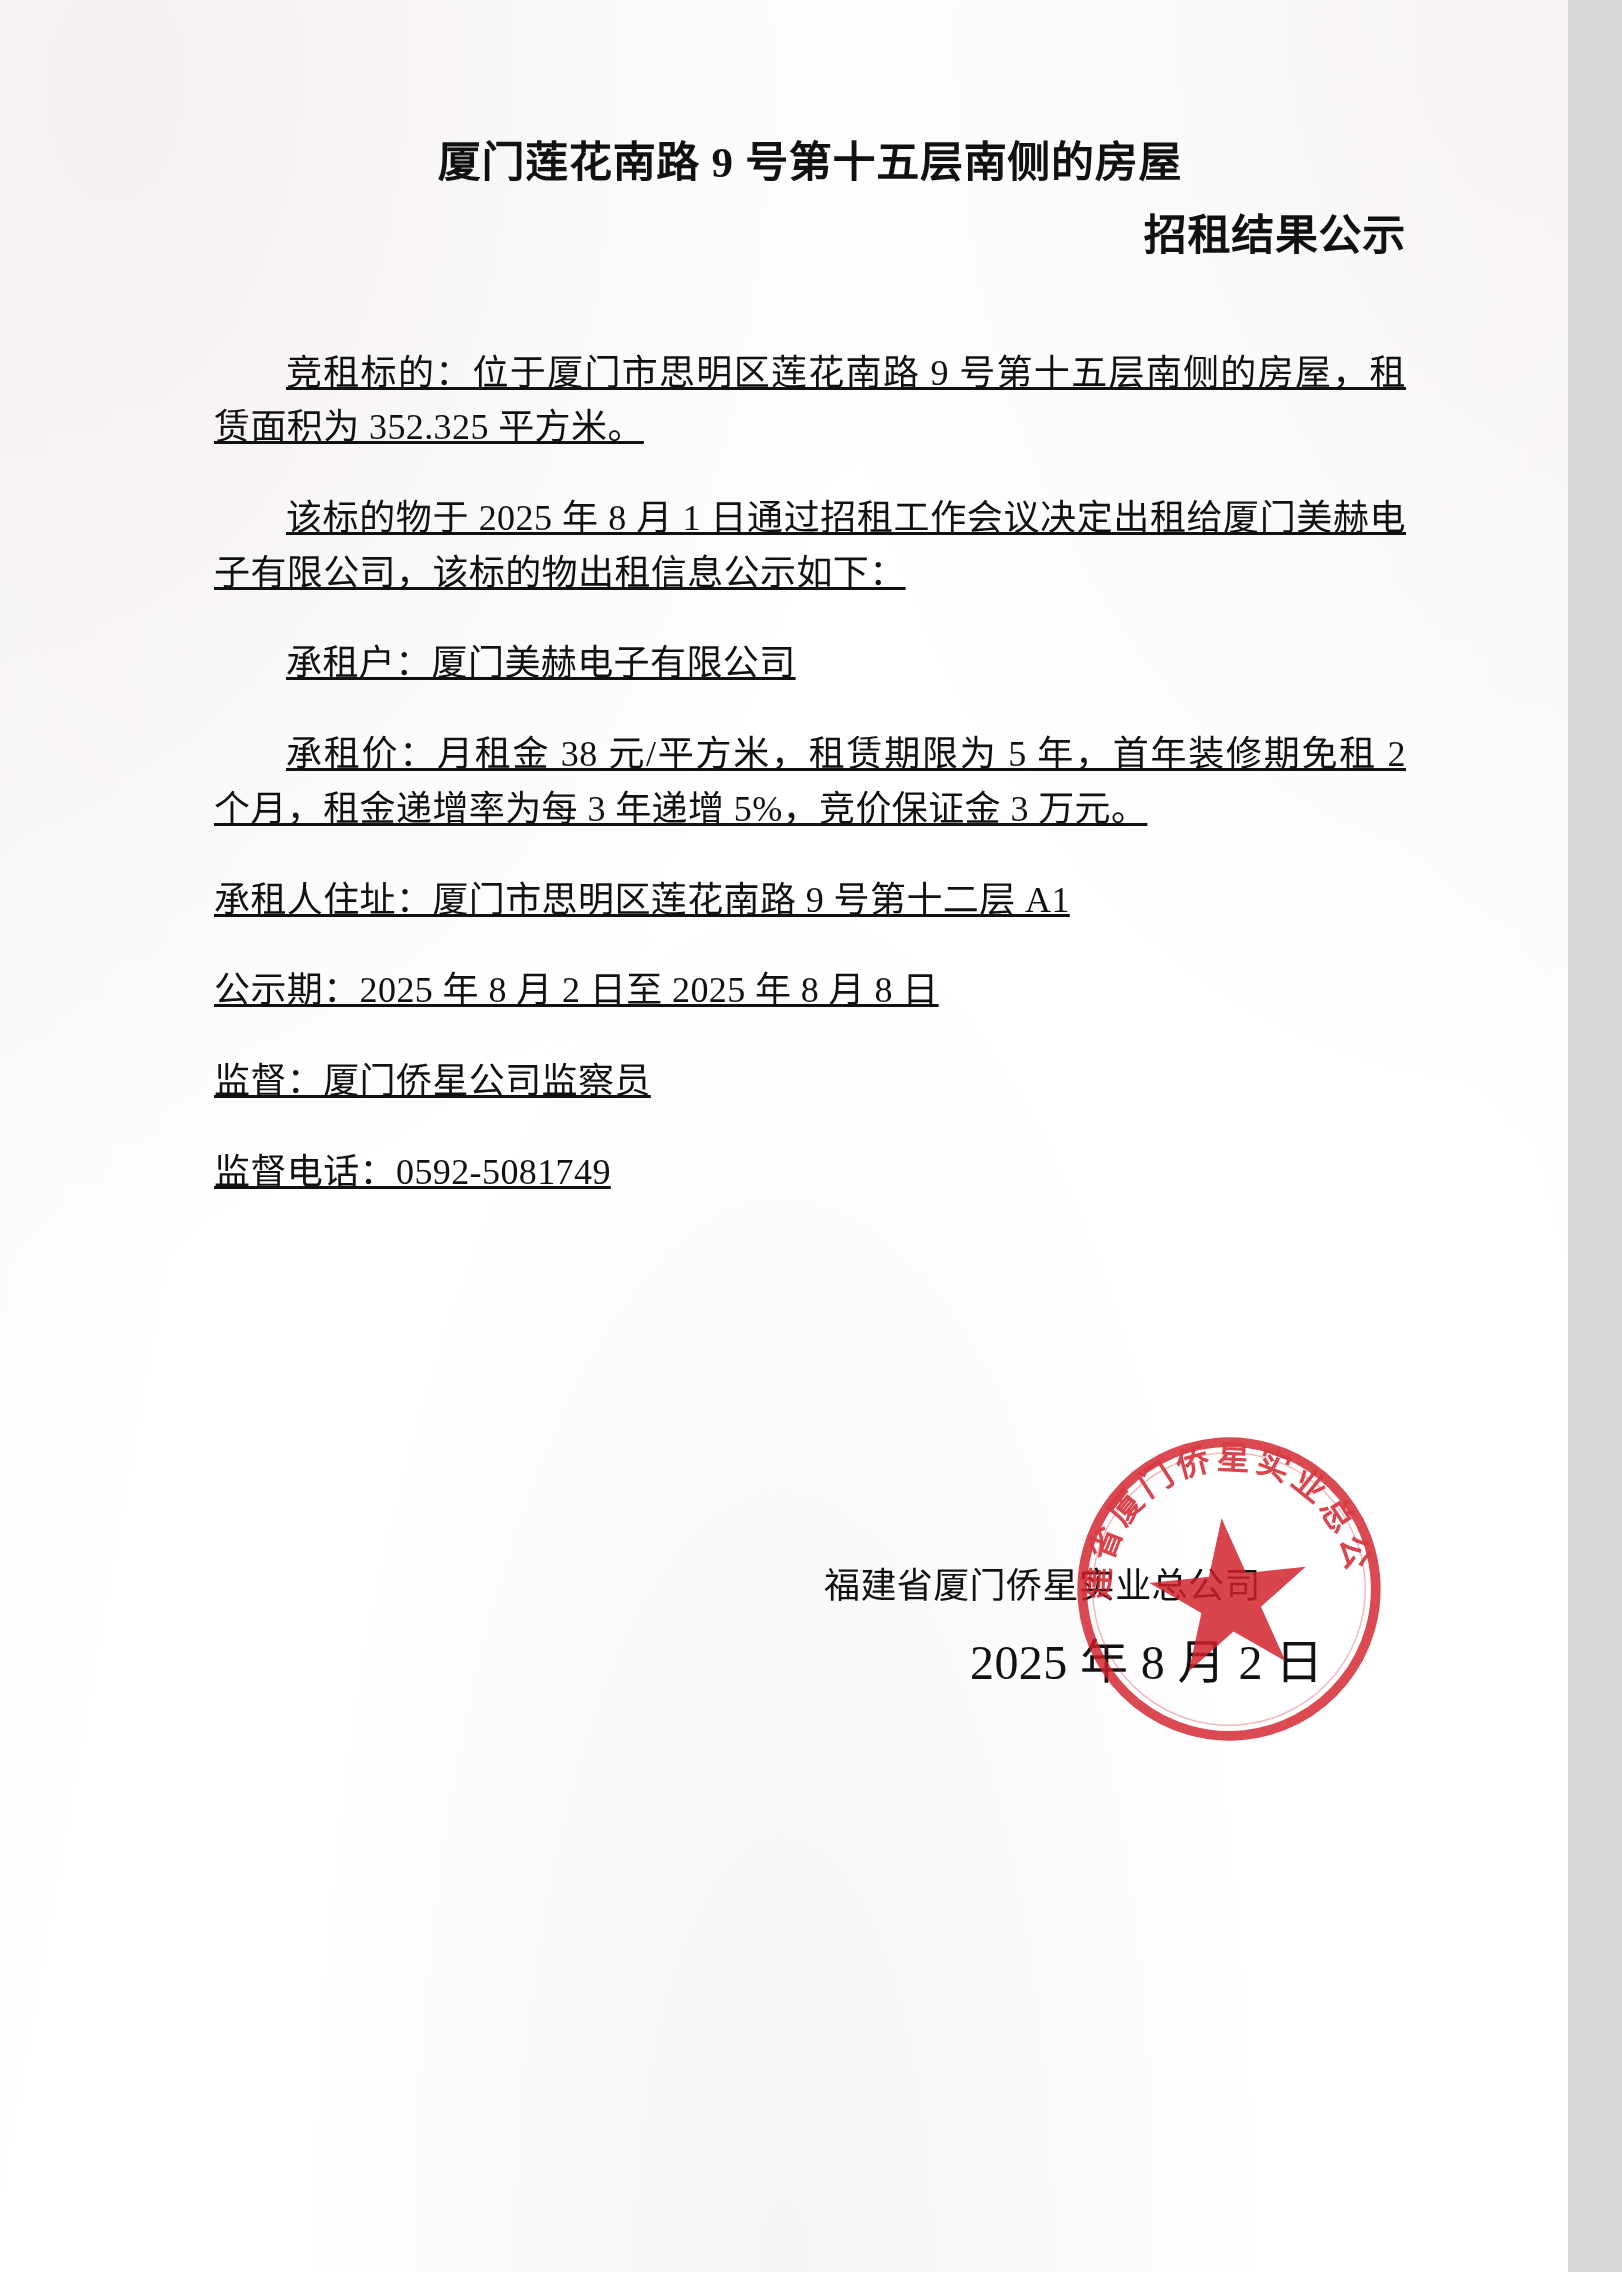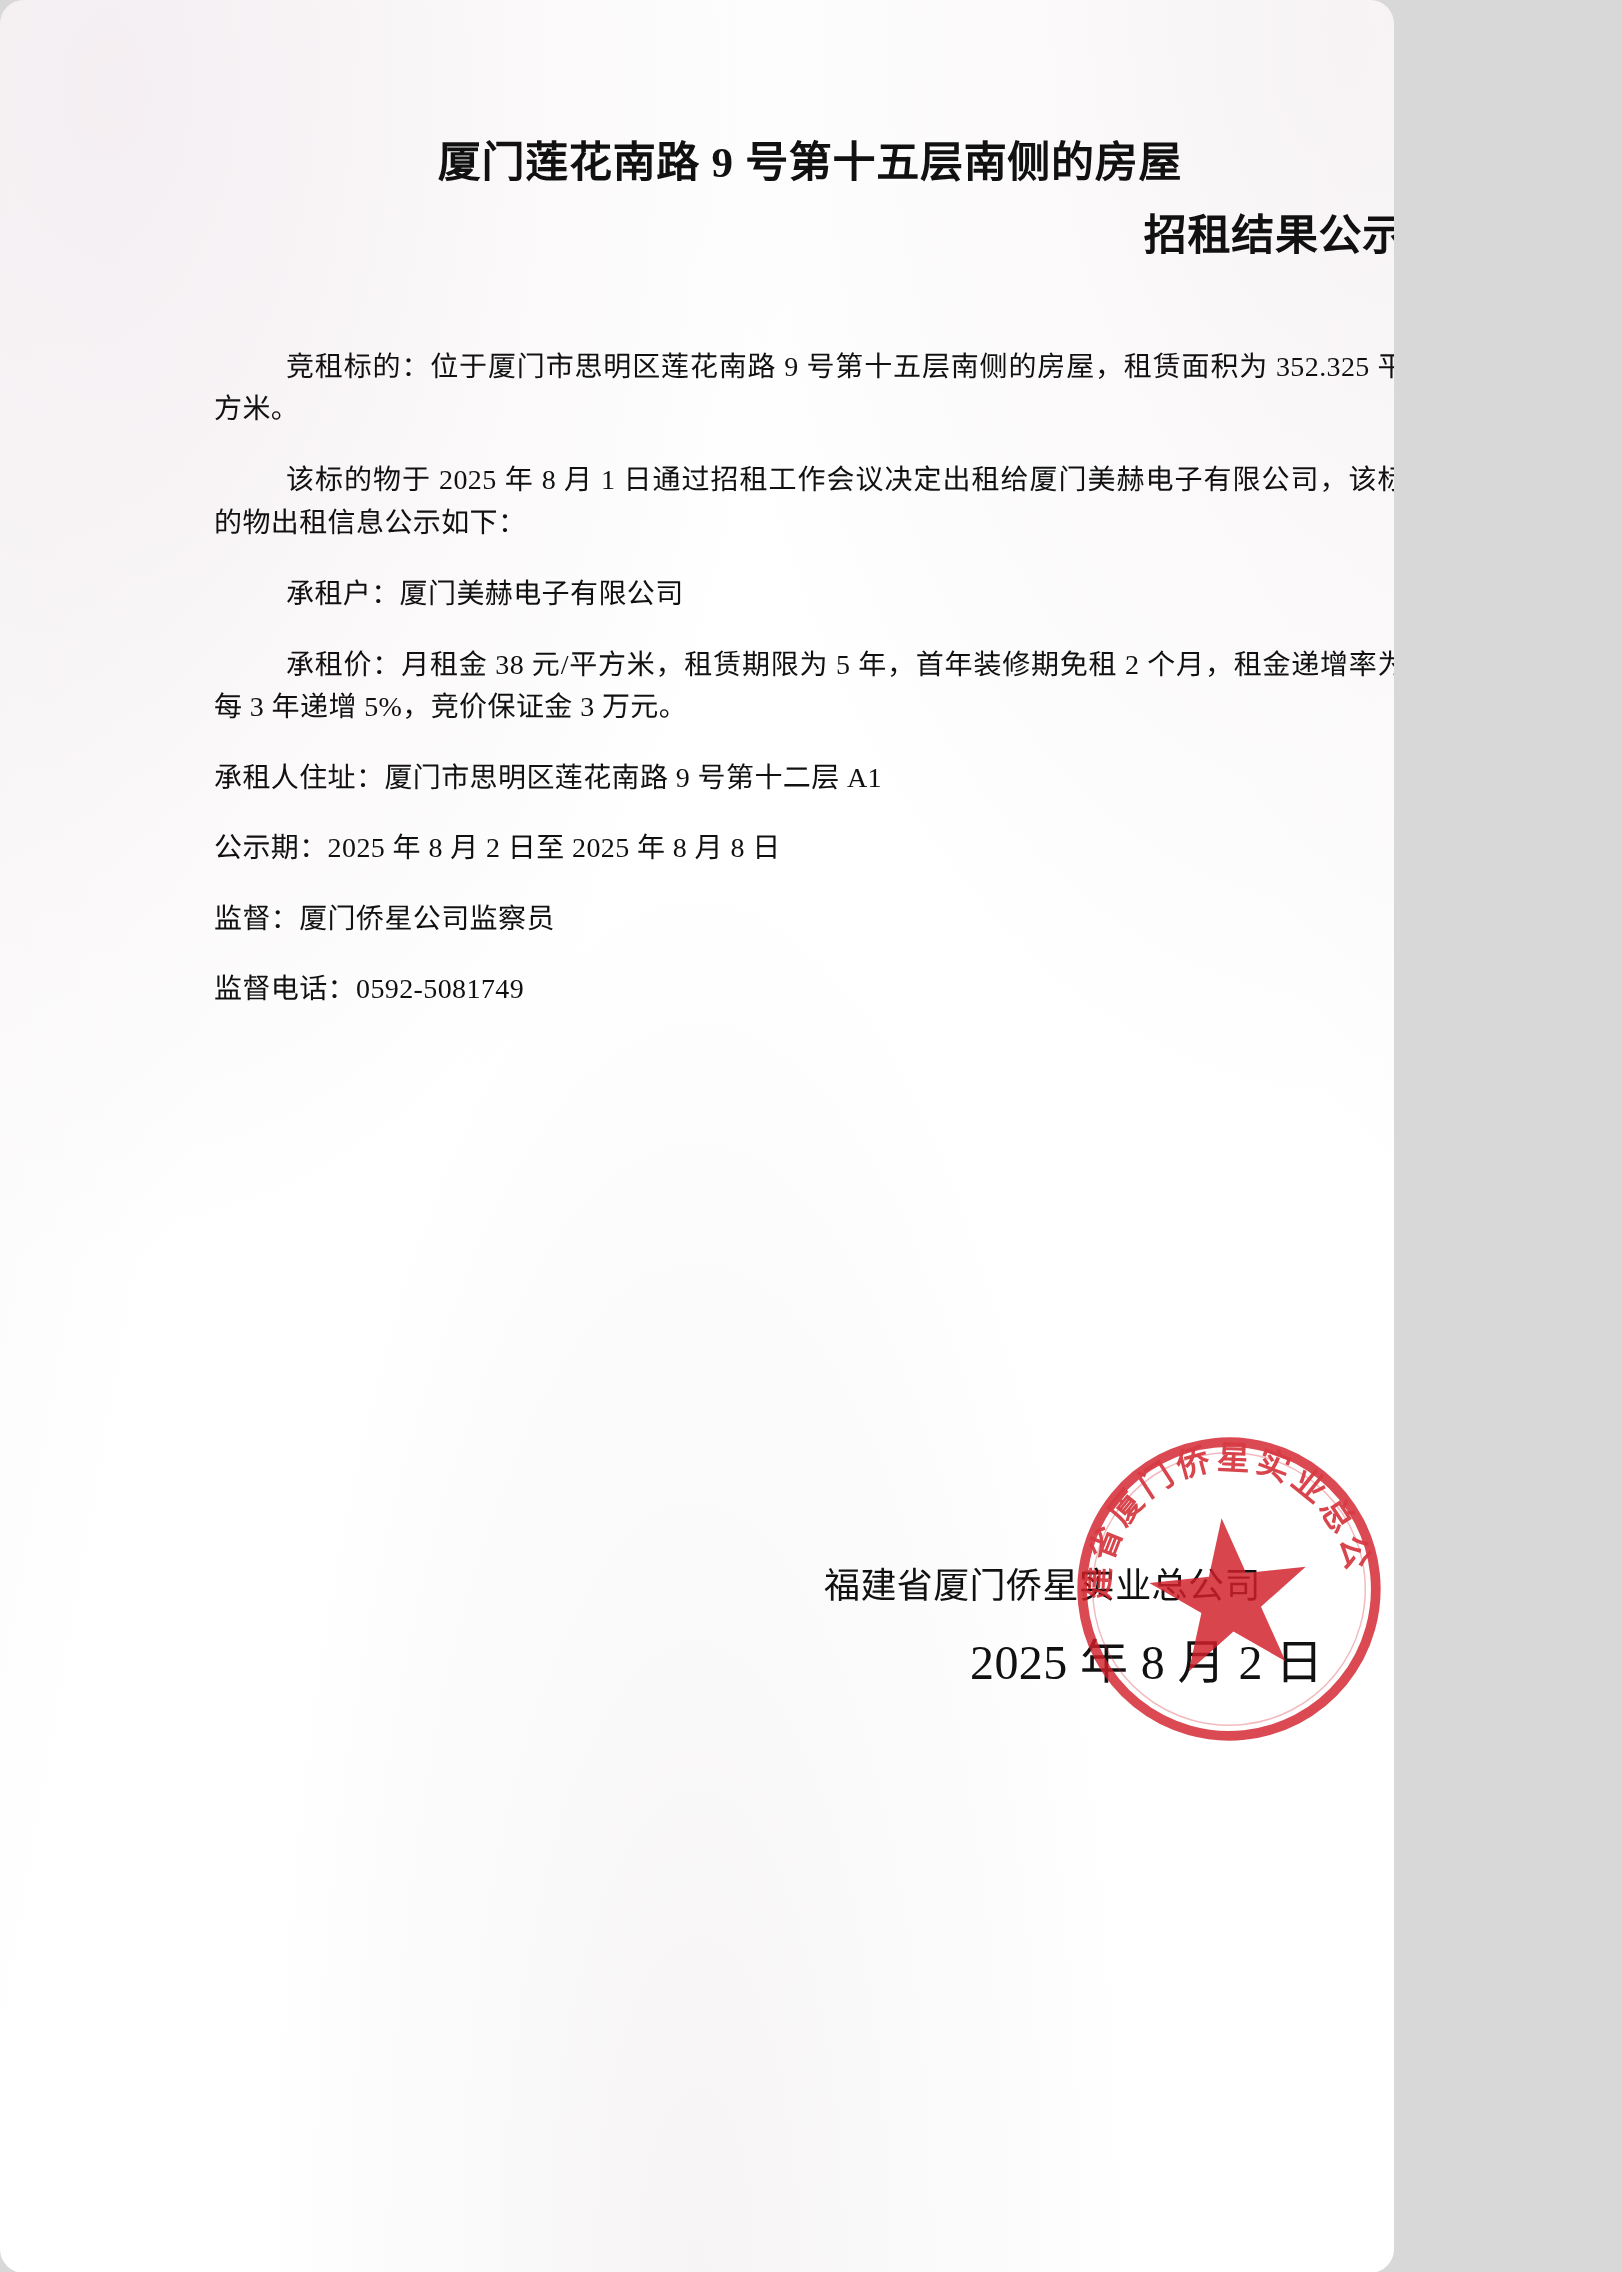--- a/index.html
+++ b/index.html
@@ -2,32 +2,31 @@
 <html lang="zh-CN" style="font-size:12px"><head>
 <meta charset="utf-8">
 <style>
   html, body {
     margin: 0;
     padding: 0;
     background: #d8d8d8;
   }
   .page {
     position: relative;
-    width: 1394px;
+    width: 1568px;
     height: 2273px;
     background: #ffffff;
     
     background-image:
       radial-gradient(ellipse at 8% 4%, rgba(236,226,232,0.55) 0%, rgba(255,255,255,0) 38%),
       radial-gradient(ellipse at 96% 2%, rgba(240,232,236,0.45) 0%, rgba(255,255,255,0) 35%),
       radial-gradient(ellipse at 50% 100%, rgba(238,234,236,0.5) 0%, rgba(255,255,255,0) 45%);
     overflow: hidden;
     font-family: "Liberation Serif", "DejaVu Serif", serif;
     color: #111111;
-    border-radius: 24px;
   }
   .paper-noise {
     position: absolute;
     inset: 0;
     pointer-events: none;
     background:
       linear-gradient(100deg, rgba(242,238,240,0.35) 0%, rgba(255,255,255,0) 22%),
       linear-gradient(255deg, rgba(244,240,242,0.3) 0%, rgba(255,255,255,0) 18%);
   }
 
@@ -48,26 +47,27 @@
   .title-line2 {
     text-align: right;
     font-weight: bold;
     font-size: 43px;
     line-height: 1.32;
     letter-spacing: 0.7px;
     margin-top: 16.5px;
   }
 
   .para {
-    font-size: 28px;
+    font-size: 36px;
     line-height: 1.52;
     text-align: justify;
     text-justify: inter-ideograph;
     margin-top: 28.5px;
     letter-spacing: 0.4px;
+    text-decoration: underline;
   }
   .indent { text-indent: 72px; }
 
   .para-tight { margin-top: 5px; }
 
   .sign-block {
     position: absolute;
     left: 824px;
     top: 1559px;
     width: 570px;

